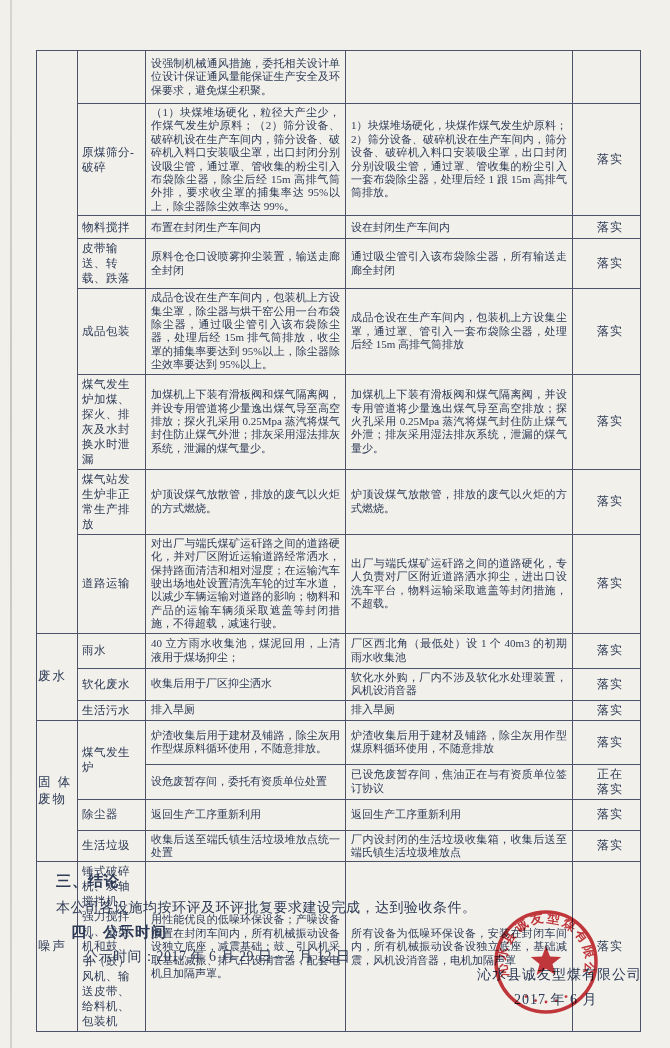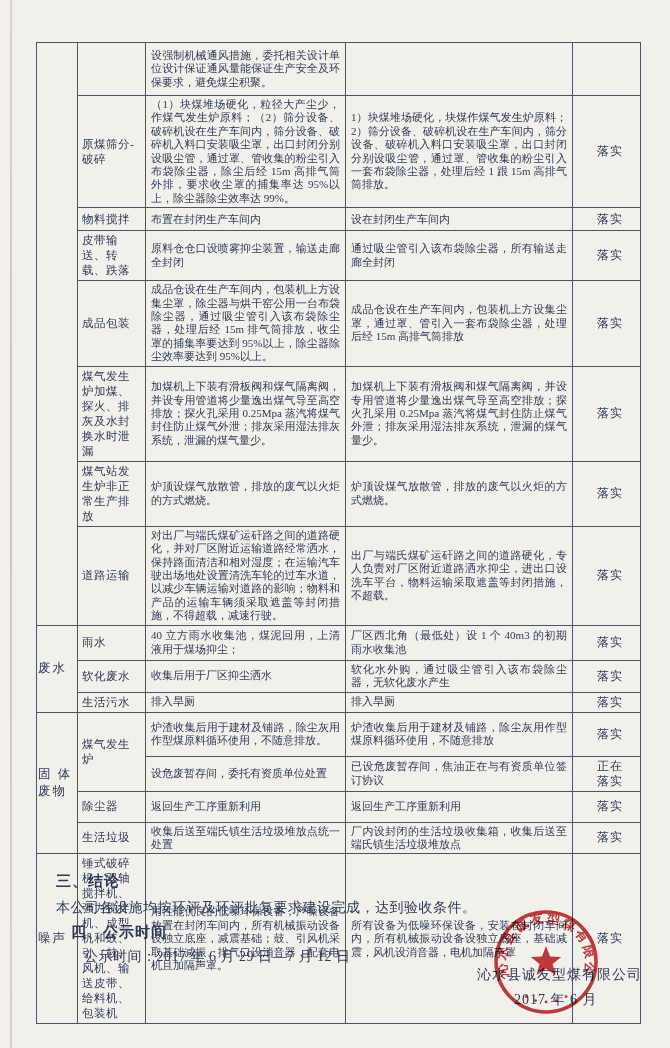--- a/index.html
+++ b/index.html
@@ -5,21 +5,21 @@
   html,body{margin:0;padding:0;}
   body{
     width:670px;height:1048px;position:relative;overflow:hidden;
     background:#f2f0eb;
     font-family:"Liberation Serif","DejaVu Serif",serif;
     color:#2d3a55;
   }
   .scan-edge{position:absolute;left:10px;top:0;height:1048px;width:2px;
     background:linear-gradient(#d8d5cf,#c9c6c0 40%,#d4d1cb);}
   table.doc{
-    position:absolute;left:36px;top:42px;width:604px;
+    position:absolute;left:36px;top:50px;width:604px;
     border-collapse:collapse;table-layout:fixed;
   }
   td{
     border:1px solid #4c5368;
     padding:2px 5px;
     font-size:11px;line-height:13.4px;
     vertical-align:middle;
     overflow:hidden;
   }
   td.cat{
@@ -101,21 +101,21 @@
     <tr style="height:35px">
       <td class="cat" rowspan="3">废水</td>
       <td class="sub">雨水</td>
       <td class="req">40 立方雨水收集池，煤泥回用，上清液用于煤场抑尘；</td>
       <td class="act">厂区西北角（最低处）设 1 个 40m3 的初期雨水收集池</td>
       <td class="status">落实</td>
     </tr>
     <tr style="height:32px">
       <td class="sub">软化废水</td>
       <td class="req">收集后用于厂区抑尘洒水</td>
-      <td class="act">软化水外购，通过吸尘管引入该布袋除尘器，无软化废水产生</td>
+      <td class="act">软化水外购，厂内不涉及软化水处理装置，风机设消音器</td>
       <td class="status">落实</td>
     </tr>
     <tr style="height:20px">
       <td class="sub">生活污水</td>
       <td class="req">排入旱厕</td>
       <td class="act">排入旱厕</td>
       <td class="status">落实</td>
     </tr>
     <tr style="height:44px">
       <td class="cat" rowspan="4">固 体

